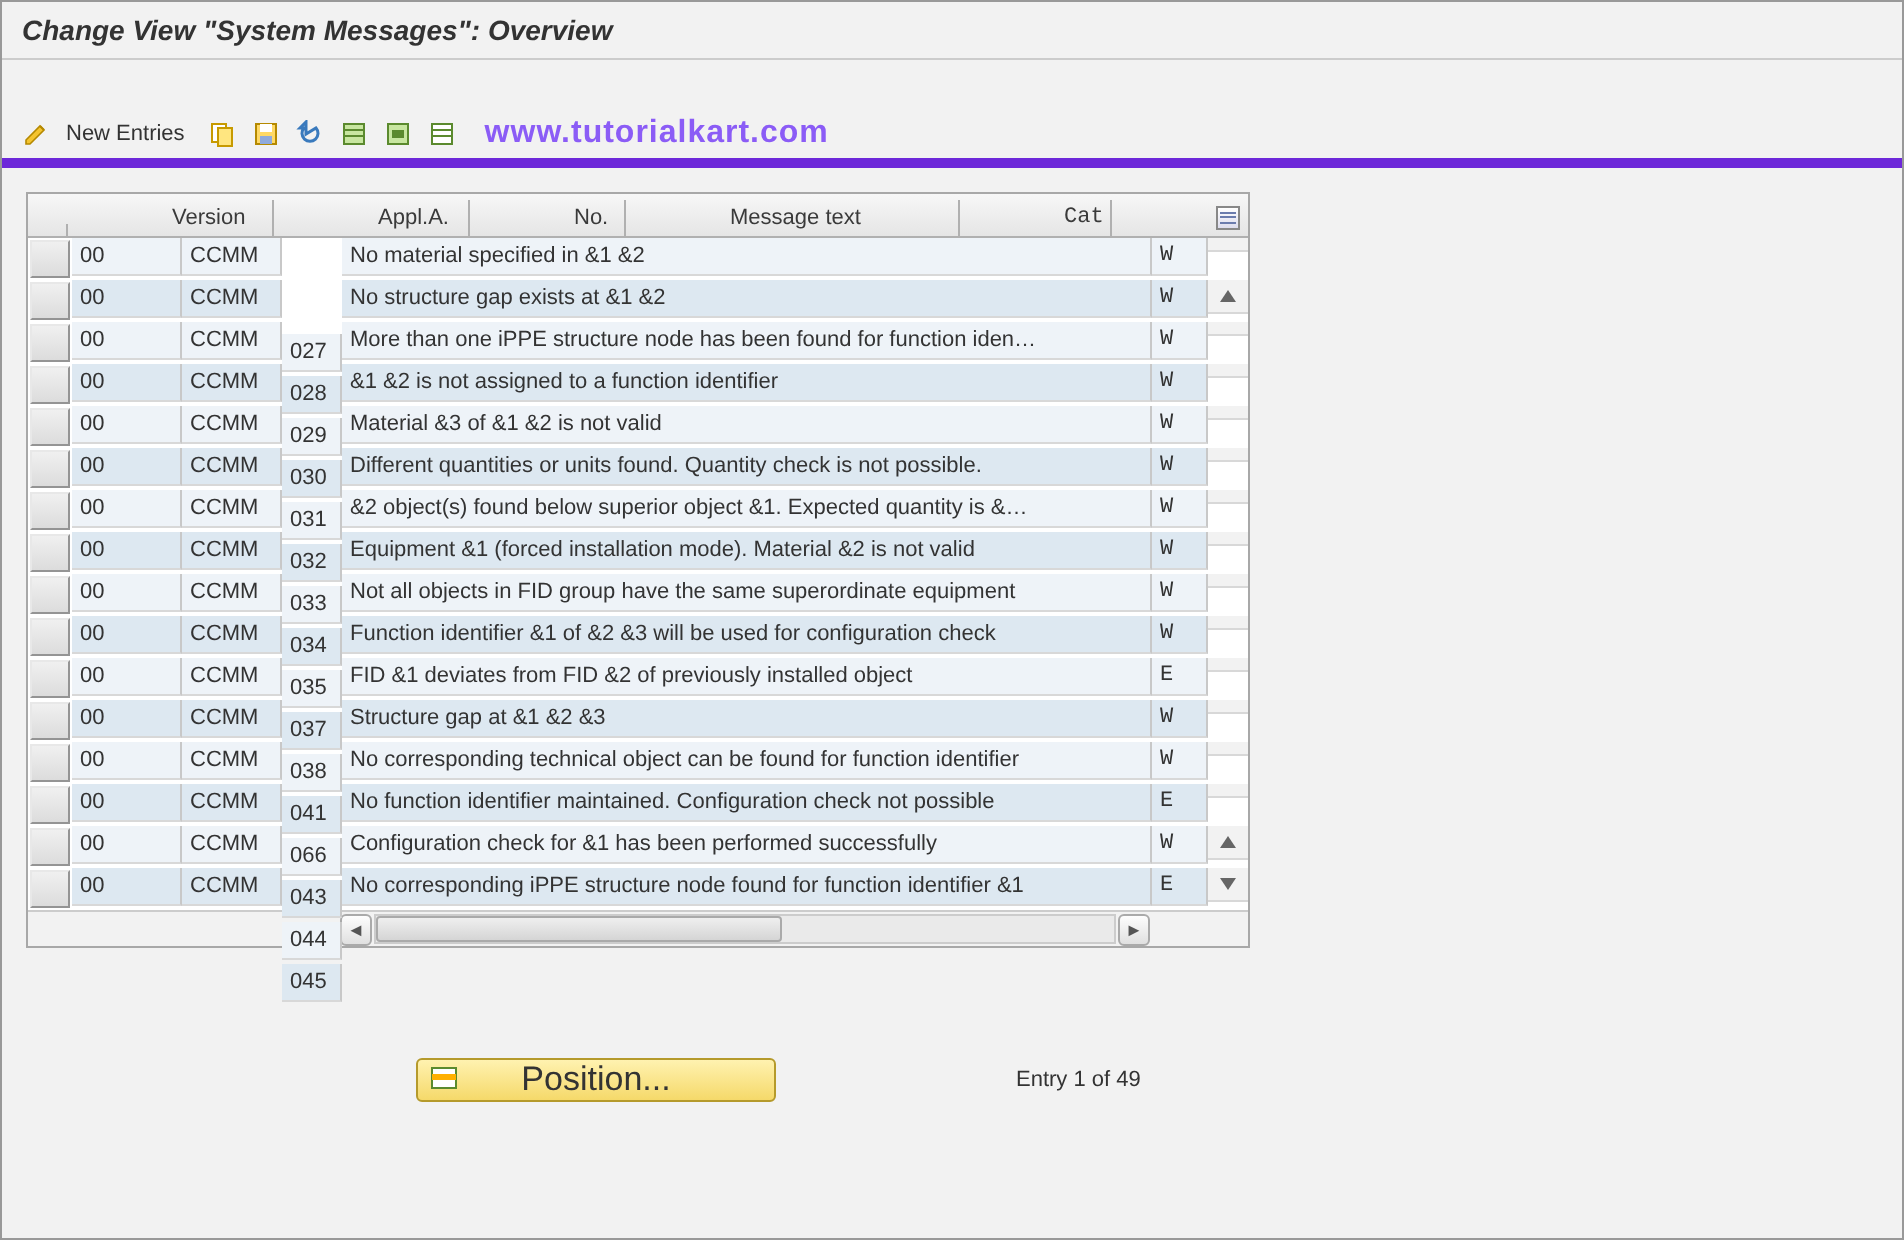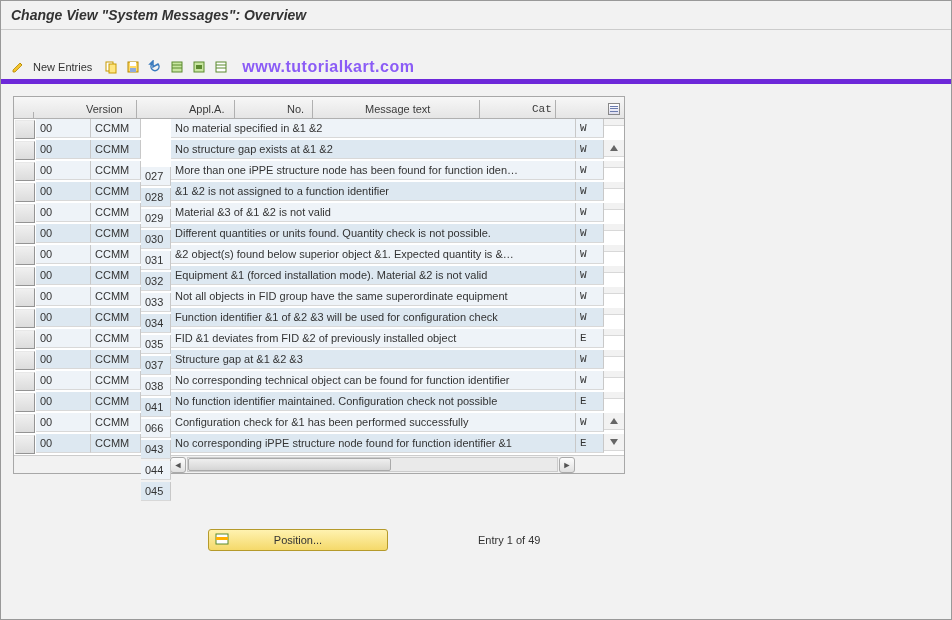--- a/index.html
+++ b/index.html
@@ -167,30 +167,30 @@
       width: 180px;
       height: 22px;
       background: linear-gradient(#fff2b0, #f5d96a);
       border: 1px solid #b59a2b;
       border-radius: 3px;
       display:flex;
       align-items:center;
       justify-content:center;
       gap:6px;
       cursor:pointer;
-      font-size:11px;
+      font-size:17px;
       color:#333;
       position:relative;
     }
     .position-btn .pi {
       position:absolute;
       left:6px;
     }
     .entry-text {
-      margin-left: 90px;
+      margin-left: 120px;
       font-size:11px;
       color:#333;
     }
     .cfg-icon-box{
       width:12px;height:12px;border:1px solid #888;background:linear-gradient(#fff,#dde);
       display:flex;flex-direction:column;justify-content:space-around;padding:1px;
     }
     .cfg-icon-box div{height:1px;background:#6b7cae;}
   </style>
 </head>

